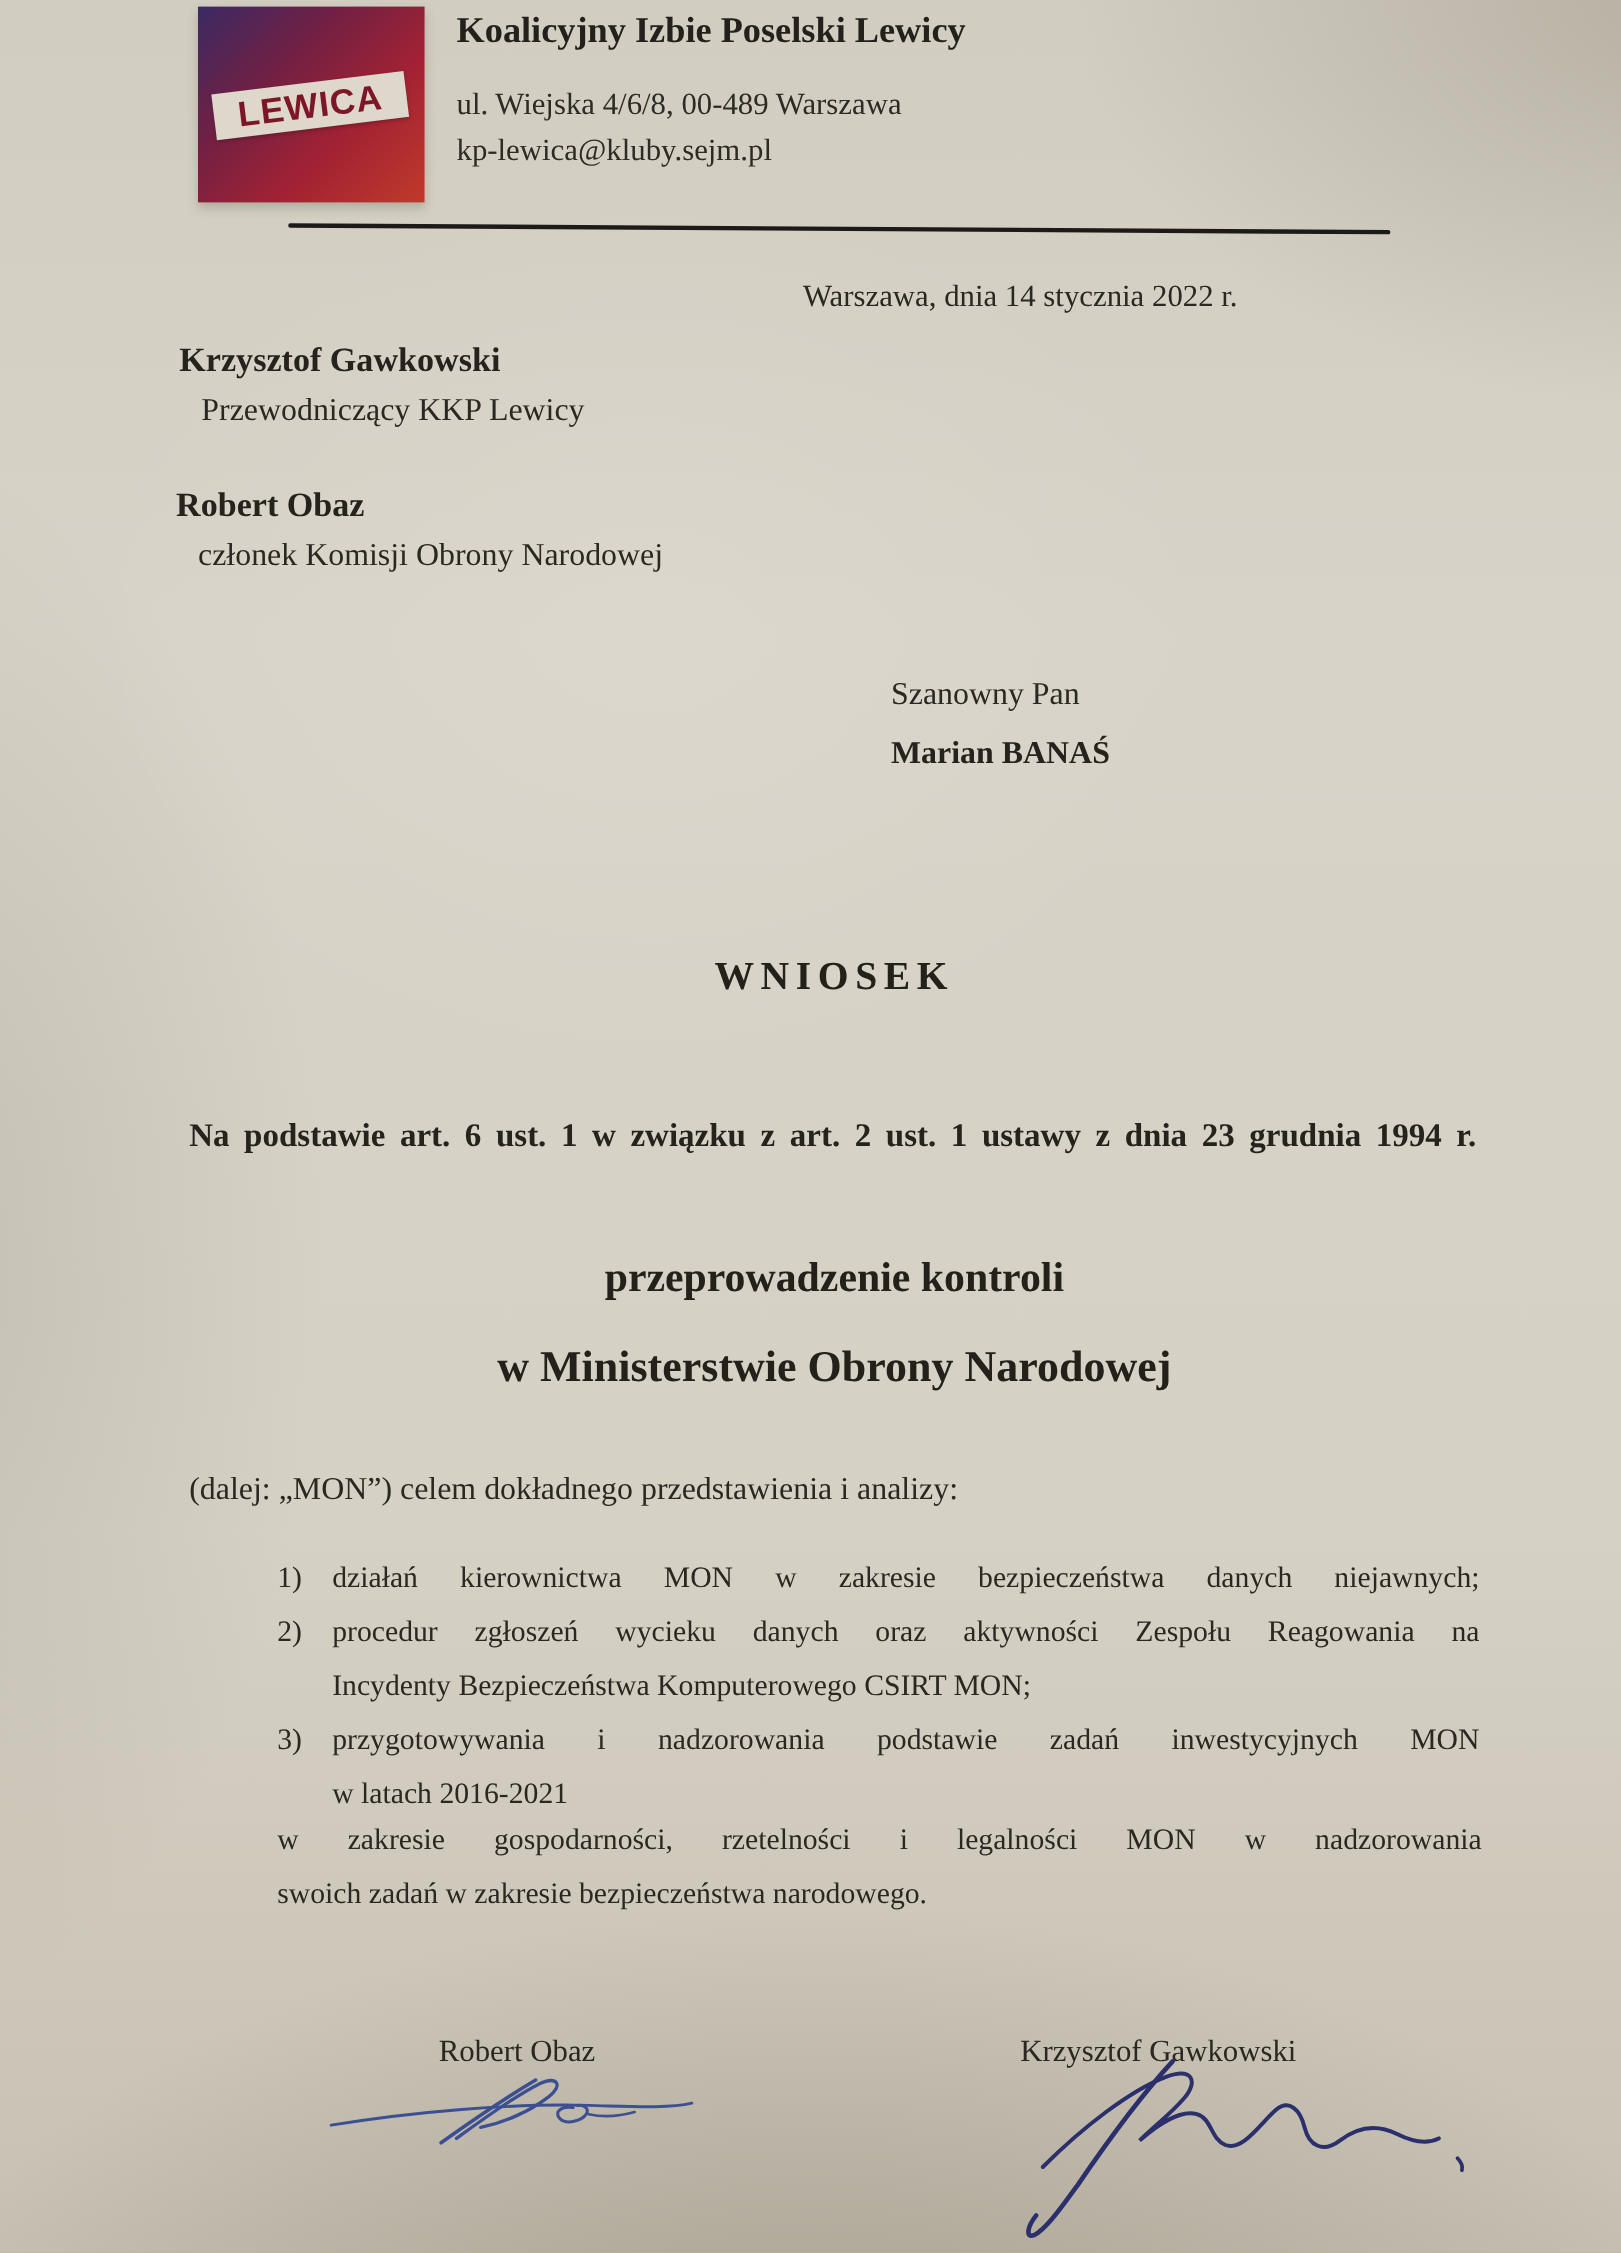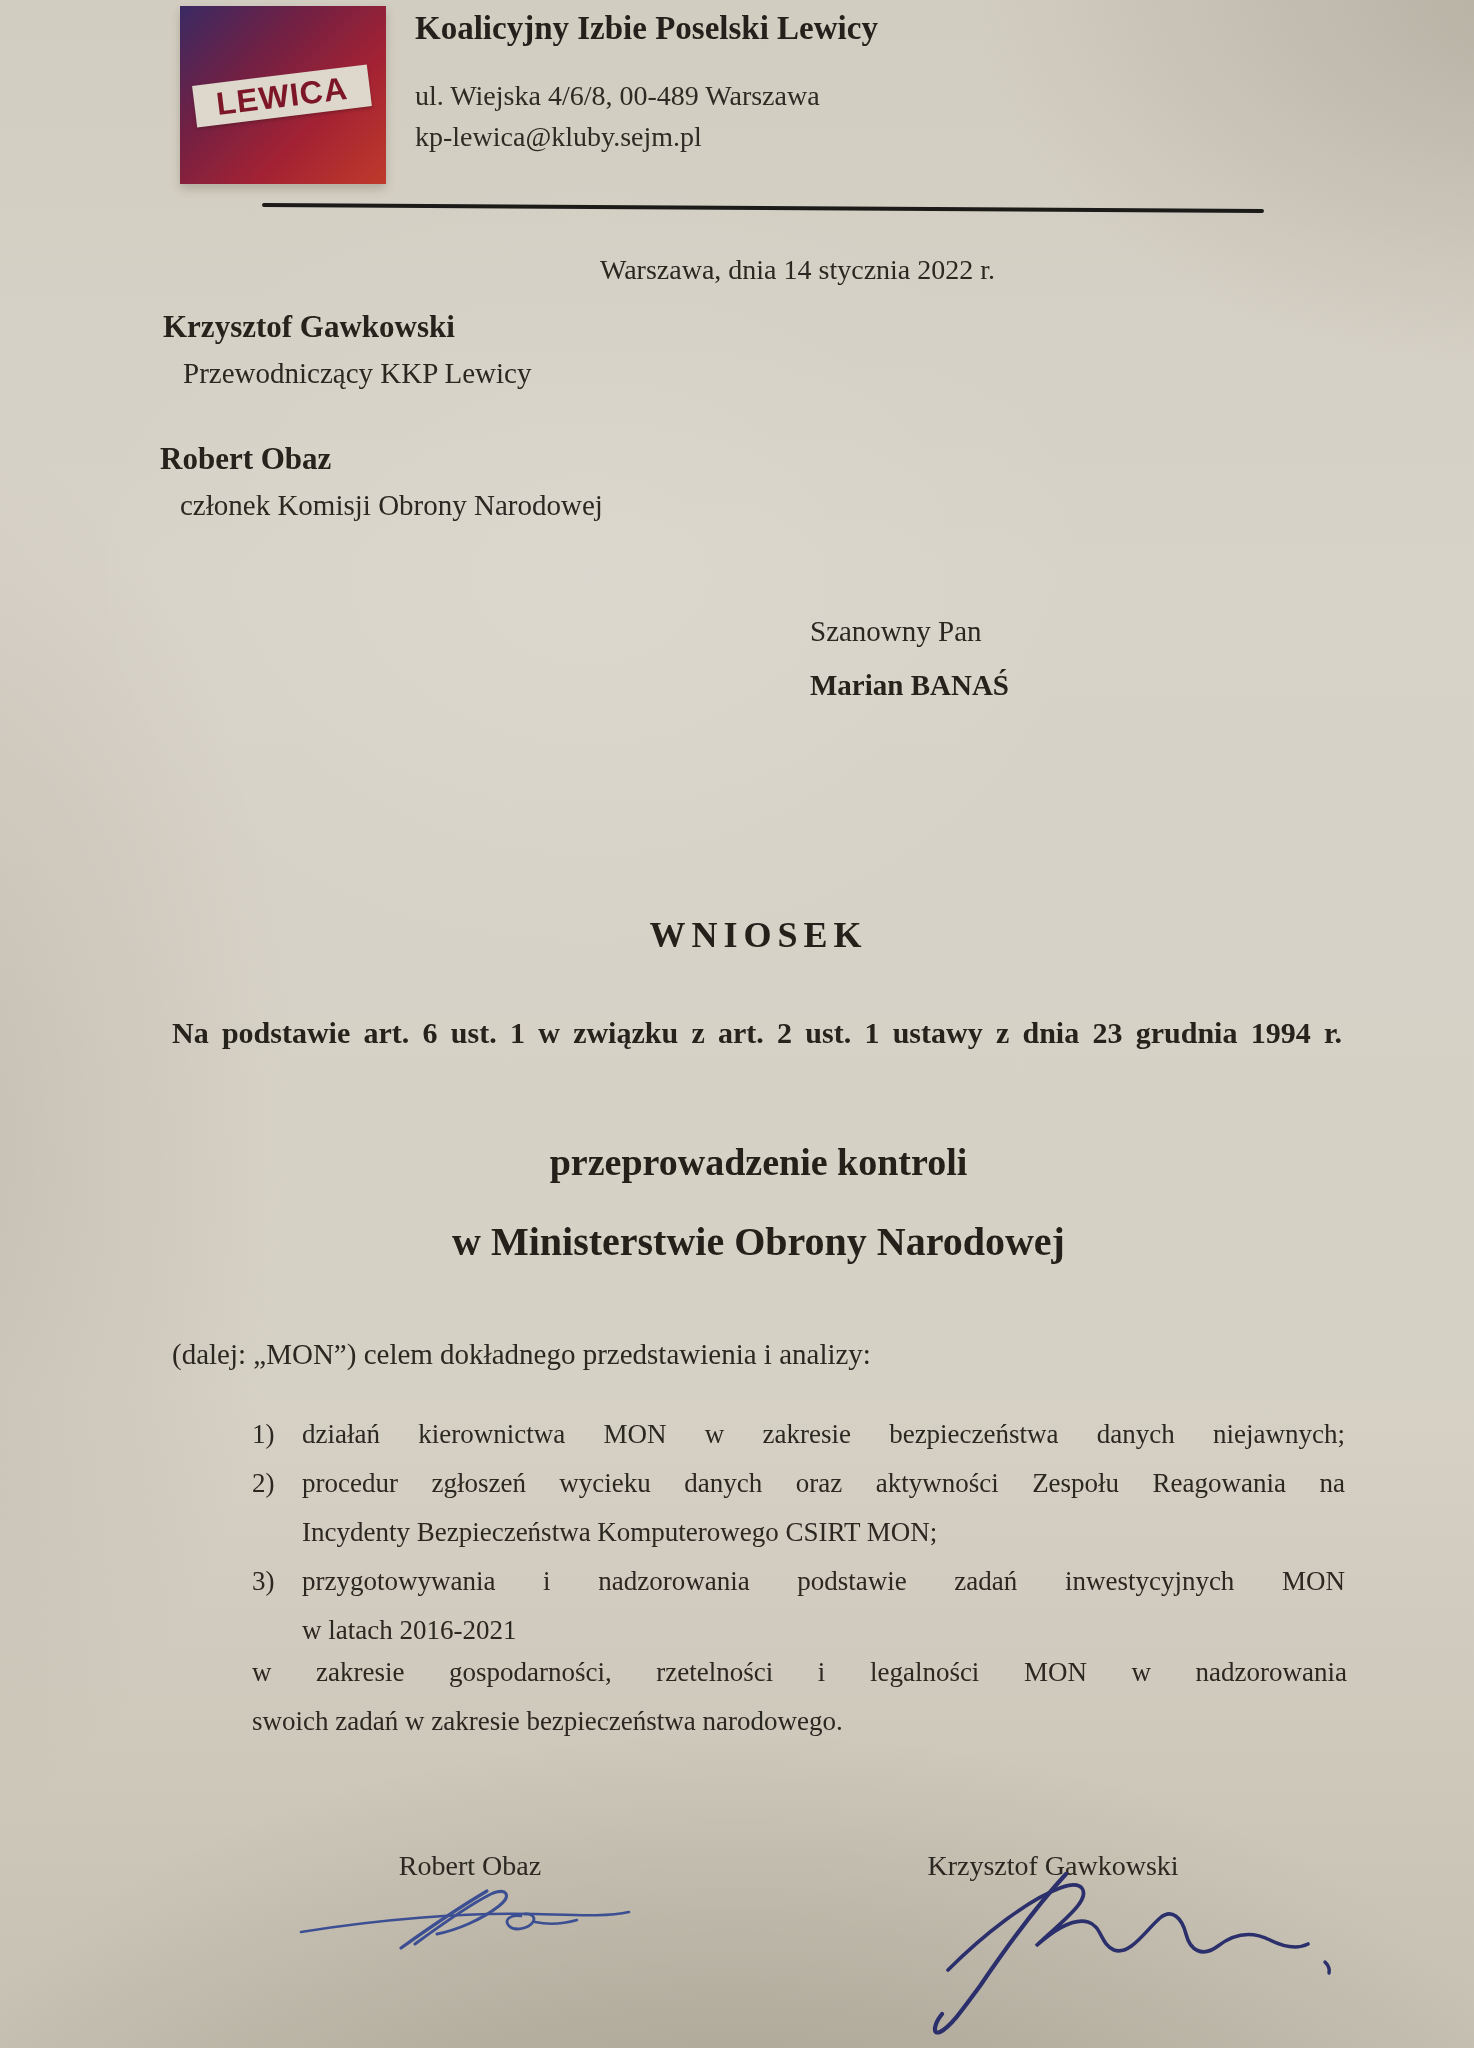--- a/index.html
+++ b/index.html
@@ -35,32 +35,32 @@
     font-family:"Liberation Sans","DejaVu Sans",sans-serif;
     font-weight:bold;font-size:32px;letter-spacing:1px;color:#7d1627;
   }
   .org-name{left:415px;top:10px;font-size:33px;font-weight:bold;color:#24211c;}
   .addr{left:415px;font-size:28px;color:#2e2a24;}
   .addr1{top:80px;}
   .addr2{top:121px;}
   .rule{left:262px;top:206px;width:1002px;height:4px;background:#1c1b19;transform:rotate(0.35deg);border-radius:2px;}
 
   
-  .date{left:600px;top:254px;width:655px;text-align:left;font-size:28px;}
+  .date{left:600px;top:254px;width:655px;text-align:center;font-size:28px;}
   .sender{line-height:47px;}
   .sender1{left:163px;top:303px;}
   .sender2{left:160px;top:435px;}
   .sender .name{font-weight:bold;font-size:31px;color:#26221c;}
   .sender .role{font-size:29px;margin-left:20px;}
   .recipient{left:810px;top:604px;line-height:54px;font-size:29px;}
   .recipient .r-name,.recipient .r-title{font-weight:bold;color:#26221c;}
 
   
   .centered-band{left:172px;width:1173px;text-align:center;}
-  .doc-title{top:914px;font-size:36px;font-weight:bold;letter-spacing:6px;color:#24211b;}
+  .doc-title{top:866px;font-size:36px;font-weight:bold;letter-spacing:6px;color:#24211b;}
   .legal{left:172px;top:1002px;width:1170px;font-size:30px;font-weight:bold;line-height:61px;color:#26221c;}
   .stretch{text-align:justify;text-align-last:justify;}
   .req1{top:1140px;font-size:38px;font-weight:bold;color:#24211b;}
   .req2{top:1218px;font-size:40px;font-weight:bold;color:#24211b;}
   .scope{left:172px;top:1338px;font-size:29px;}
   .list{left:252px;top:1410px;width:1093px;font-size:27px;line-height:49px;}
   .li{display:flex;}
   .li .num{width:50px;flex:none;}
   .li .txt{flex:1;min-width:0;}
   .closing{left:252px;top:1648px;width:1095px;font-size:27px;line-height:49px;}

